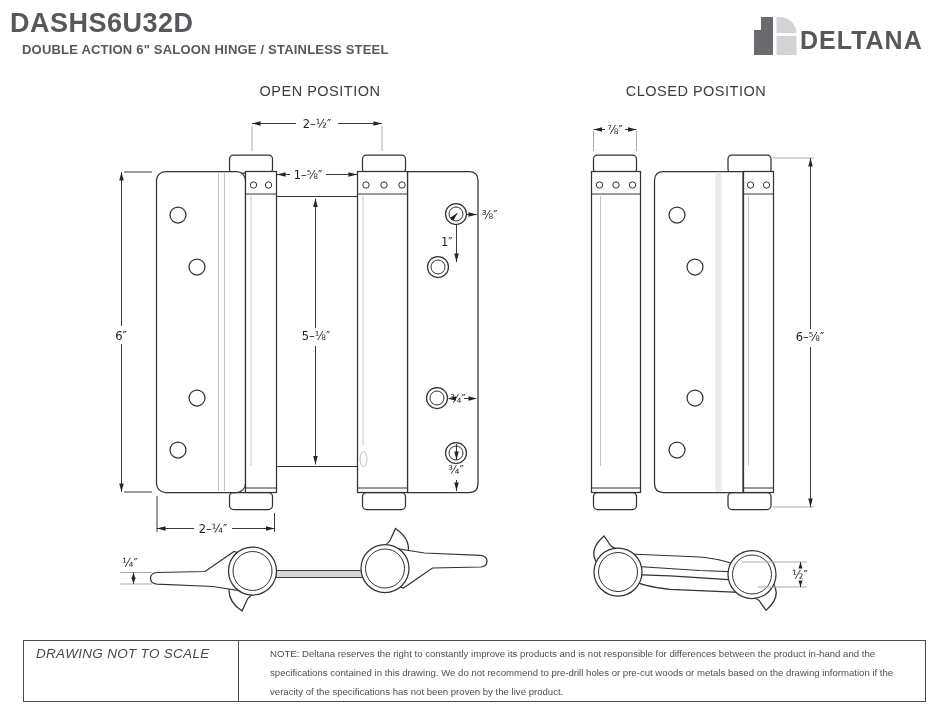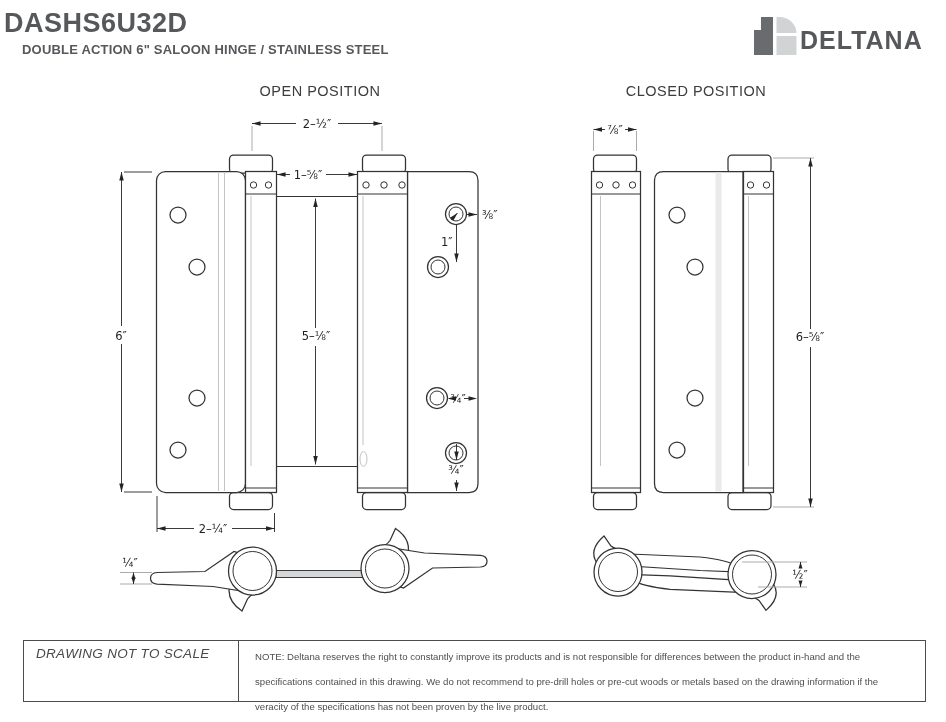--- a/index.html
+++ b/index.html
@@ -1,35 +1,35 @@
 <!DOCTYPE html>
 <html><head>
 <meta charset="utf-8">
 <style>
   html,body{margin:0;padding:0;background:#fff;width:946px;height:722px;overflow:hidden;
             font-family:"Liberation Sans", sans-serif;}
   .abs{position:absolute;}
-  #product-code{left:4px;top:8px;font-size:27px;font-weight:bold;color:#57585b;letter-spacing:.5px;text-align:center;}
+  #product-code{left:10px;top:8px;font-size:27px;font-weight:bold;color:#57585b;letter-spacing:.5px;text-align:center;}
   #product-desc{left:22px;top:42px;font-size:13px;font-weight:bold;color:#57585b;letter-spacing:.2px;}
   #drawing-svg{left:0;top:0;}
   
   .olf{stroke:#323335;stroke-width:1.25;fill:#fff;}
   .oln{stroke:#323335;stroke-width:1.25;fill:none;}
   .thin{stroke:#323335;stroke-width:1;fill:none;}
   .lt{stroke:#c3c4c6;stroke-width:1;fill:none;}
   .ltx{stroke:#aaabad;stroke-width:1;fill:none;}
   .dim{stroke:#232426;stroke-width:.9;fill:none;}
   .dimf{fill:#232426;stroke:none;}
   .dtx{font-family:"DejaVu Sans",sans-serif;font-size:11.5px;fill:#1e1f21;}
   .vtitle{font-family:"Liberation Sans",sans-serif;font-size:14.5px;fill:#3c3d3f;letter-spacing:.5px;}
   .logo-text{font-family:"Liberation Sans",sans-serif;font-size:25px;font-weight:bold;fill:#57585b;letter-spacing:1px;}
   #footer-box{left:23px;top:640px;width:903px;height:62px;border:1.5px solid #4b4c4e;box-sizing:border-box;}
   #footer-divider{left:238px;top:640px;width:0;height:62px;border-left:1.2px solid #4b4c4e;}
   #scale-note{left:36px;top:646px;font-size:13.5px;color:#48494c;letter-spacing:.3px;font-style:italic;}
-  #disclaimer{left:255px;top:644px;width:630px;font-size:9.6px;line-height:25px;color:#4e4f52;}
+  #disclaimer{left:270px;top:644px;width:630px;font-size:9.6px;line-height:19px;color:#4e4f52;}
 </style>
 </head>
 <body>
 
 <div class="abs" id="product-code">DASHS6U32D</div>
 <div class="abs" id="product-desc">DOUBLE ACTION 6" SALOON HINGE / STAINLESS STEEL</div>
 
 <svg id="drawing-svg" class="abs" width="946" height="722" viewBox="0 0 946 722">
   <defs>
     <marker id="mE" markerWidth="10" markerHeight="5" refX="9.5" refY="2.5" orient="auto">

